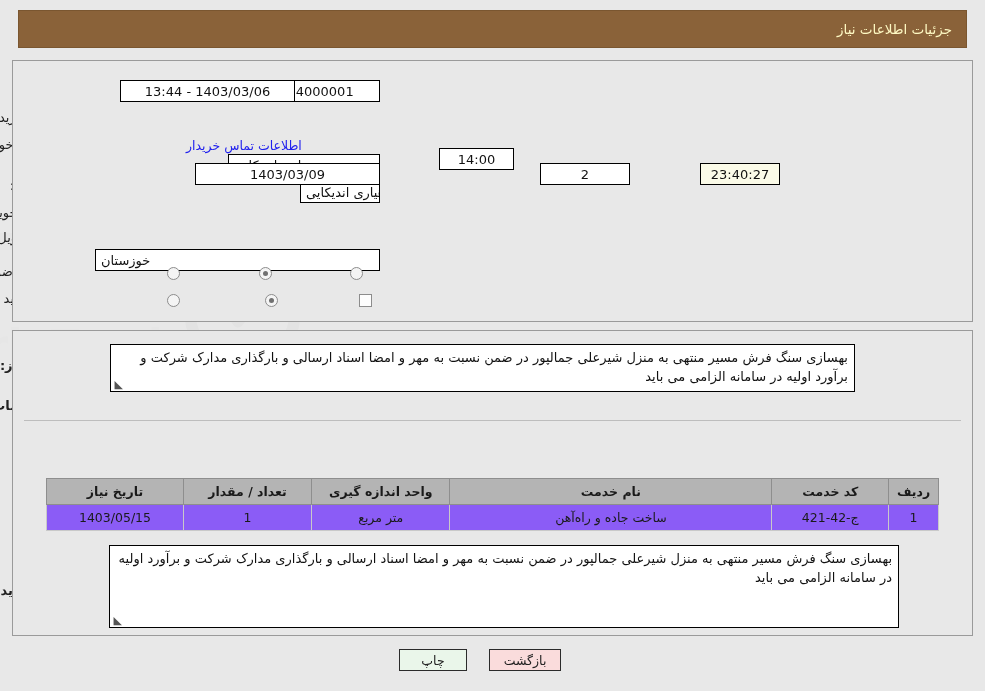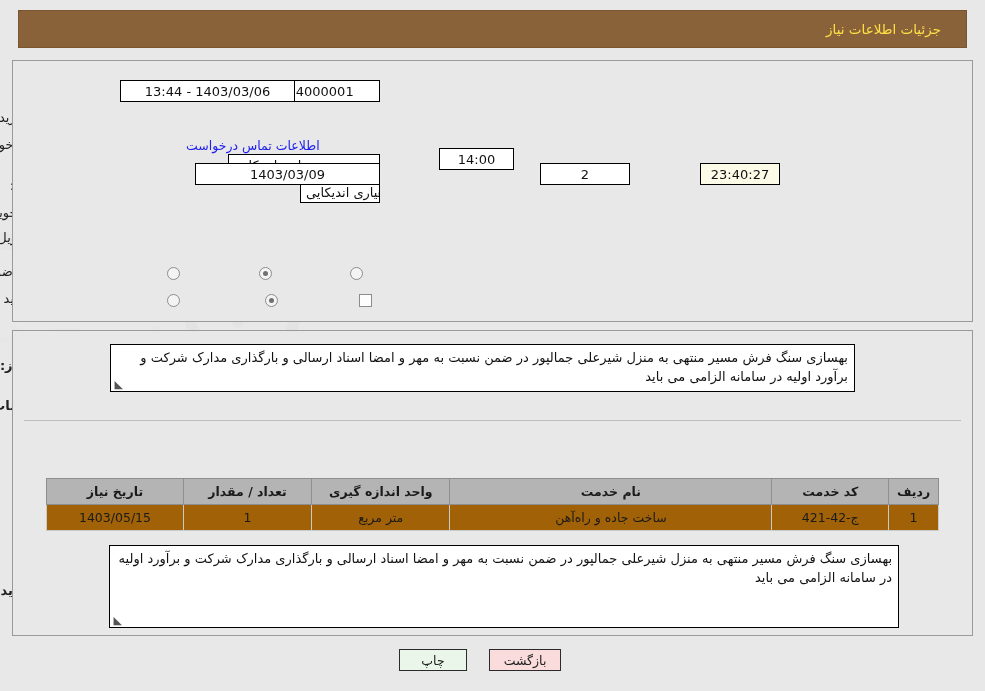--- a/index.html
+++ b/index.html
@@ -32,23 +32,23 @@
     width: 949px; height: 38px;
     background: #8a6239;
     border: 1px solid #7a5630;
     box-sizing: border-box;
     display: flex;
     align-items: center;
     justify-content: flex-start;
     z-index: 2;
   }
   .header-title {
-    color: #fde047;
+    color: #fef9c3;
     font-size: 13.5px;
-    padding-right: 25px;
+    padding-right: 14px;
     white-space: nowrap;
   }
   
   .panel {
     position: absolute;
     background: #e8e8e8;
     border: 1px solid #9a9a9a;
     box-sizing: border-box;
     z-index: 2;
   }
@@ -157,21 +157,21 @@
     background: #b4b4b4;
     border: 1px solid #8e8e8e;
     color: #1a1a1a;
     font-weight: bold;
     height: 25px;
     padding: 0 4px;
     text-align: center;
     white-space: nowrap;
   }
   table.grid td {
-    background: #a16207;
+    background: #8b5cf6;
     border: 1px solid #c9c9c9;
     height: 25px;
     padding: 0 4px;
     text-align: center;
     color: #1a1a1a;
     white-space: nowrap;
   }
   
   .hr {
     position: absolute;
@@ -223,32 +223,33 @@
   <div class="lbl" style="right:898px; top:84px; width:70px;">شماره نیاز:</div>
   <div class="fld center" style="right:605px; top:80px; width:185px; height:22px; z-index:3;">1103095764000001</div>
   <div class="lbl" style="right:448px; top:84px;">تاریخ و ساعت اعلان عمومی:</div>
   <div class="fld center" style="right:690px; top:80px; width:175px; height:22px; left:100px; z-index:3;">1403/03/06 - 13:44</div>
 
   <div class="lbl" style="right:898px; top:110px;">نام دستگاه خریدار:</div>
   <div class="fld right" style="right:605px; top:106px; left:228px; height:22px; z-index:3;">دهیاری اندیکایی</div>
 
   <div class="lbl" style="right:898px; top:137px;">ایجاد کننده درخواست:</div>
   <div class="fld right" style="right:605px; top:133px; left:300px; height:22px; z-index:3;">صادق کتکی قنبری خواه امور مالی دهیاری اندیکایی</div>
-  <div class="link" style="left:186px; top:138px; z-index:4;">اطلاعات تماس درخواست</div>
+  <div class="link" style="left:186px; top:138px; z-index:4;">اطلاعات تماس خریدار</div>
 
   <div class="lbl" style="right:898px; top:160px; width:80px; line-height:17px; white-space:normal;">مهلت ارسال پاسخ: تا تاریخ:</div>
   <div class="fld center" style="right:605px; top:163px; width:185px; height:22px; z-index:3;">1403/03/09</div>
   <div class="lbl" style="right:553px; top:167px;">ساعت</div>
   <div class="fld center" style="right:471px; top:148px; width:75px; height:22px; z-index:3;">14:00</div>
   <div class="fld center" style="right:355px; top:163px; width:90px; height:22px; z-index:3;">2</div>
   <div class="lbl" style="right:310px; top:167px;">روز و</div>
   <div class="fld cream center" style="right:205px; top:163px; width:80px; height:22px; z-index:3;">23:40:27</div>
   <div class="lbl" style="right:90px; top:167px;">ساعت باقی مانده</div>
 
   <div class="lbl" style="right:898px; top:205px;">استان محل تحویل:</div>
+  <div class="fld right" style="right:605px; top:201px; width:285px; height:22px; z-index:3;">خوزستان</div>
 
   <div class="lbl" style="right:898px; top:230px;">شهر محل تحویل:</div>
 
   <div class="lbl" style="right:898px; top:264px;">طبقه بندی موضوعی:</div>
   <div class="radio" style="right:805px; top:267px; z-index:3;"></div>
   <div class="lbl" style="right:765px; top:264px;">کالا</div>
   <div class="radio on" style="right:713px; top:267px; z-index:3;"></div>
   <div class="lbl" style="right:663px; top:264px;">خدمت</div>
   <div class="radio" style="right:622px; top:267px; z-index:3;"></div>
   <div class="lbl" style="right:540px; top:264px;">کالا/خدمت</div>

